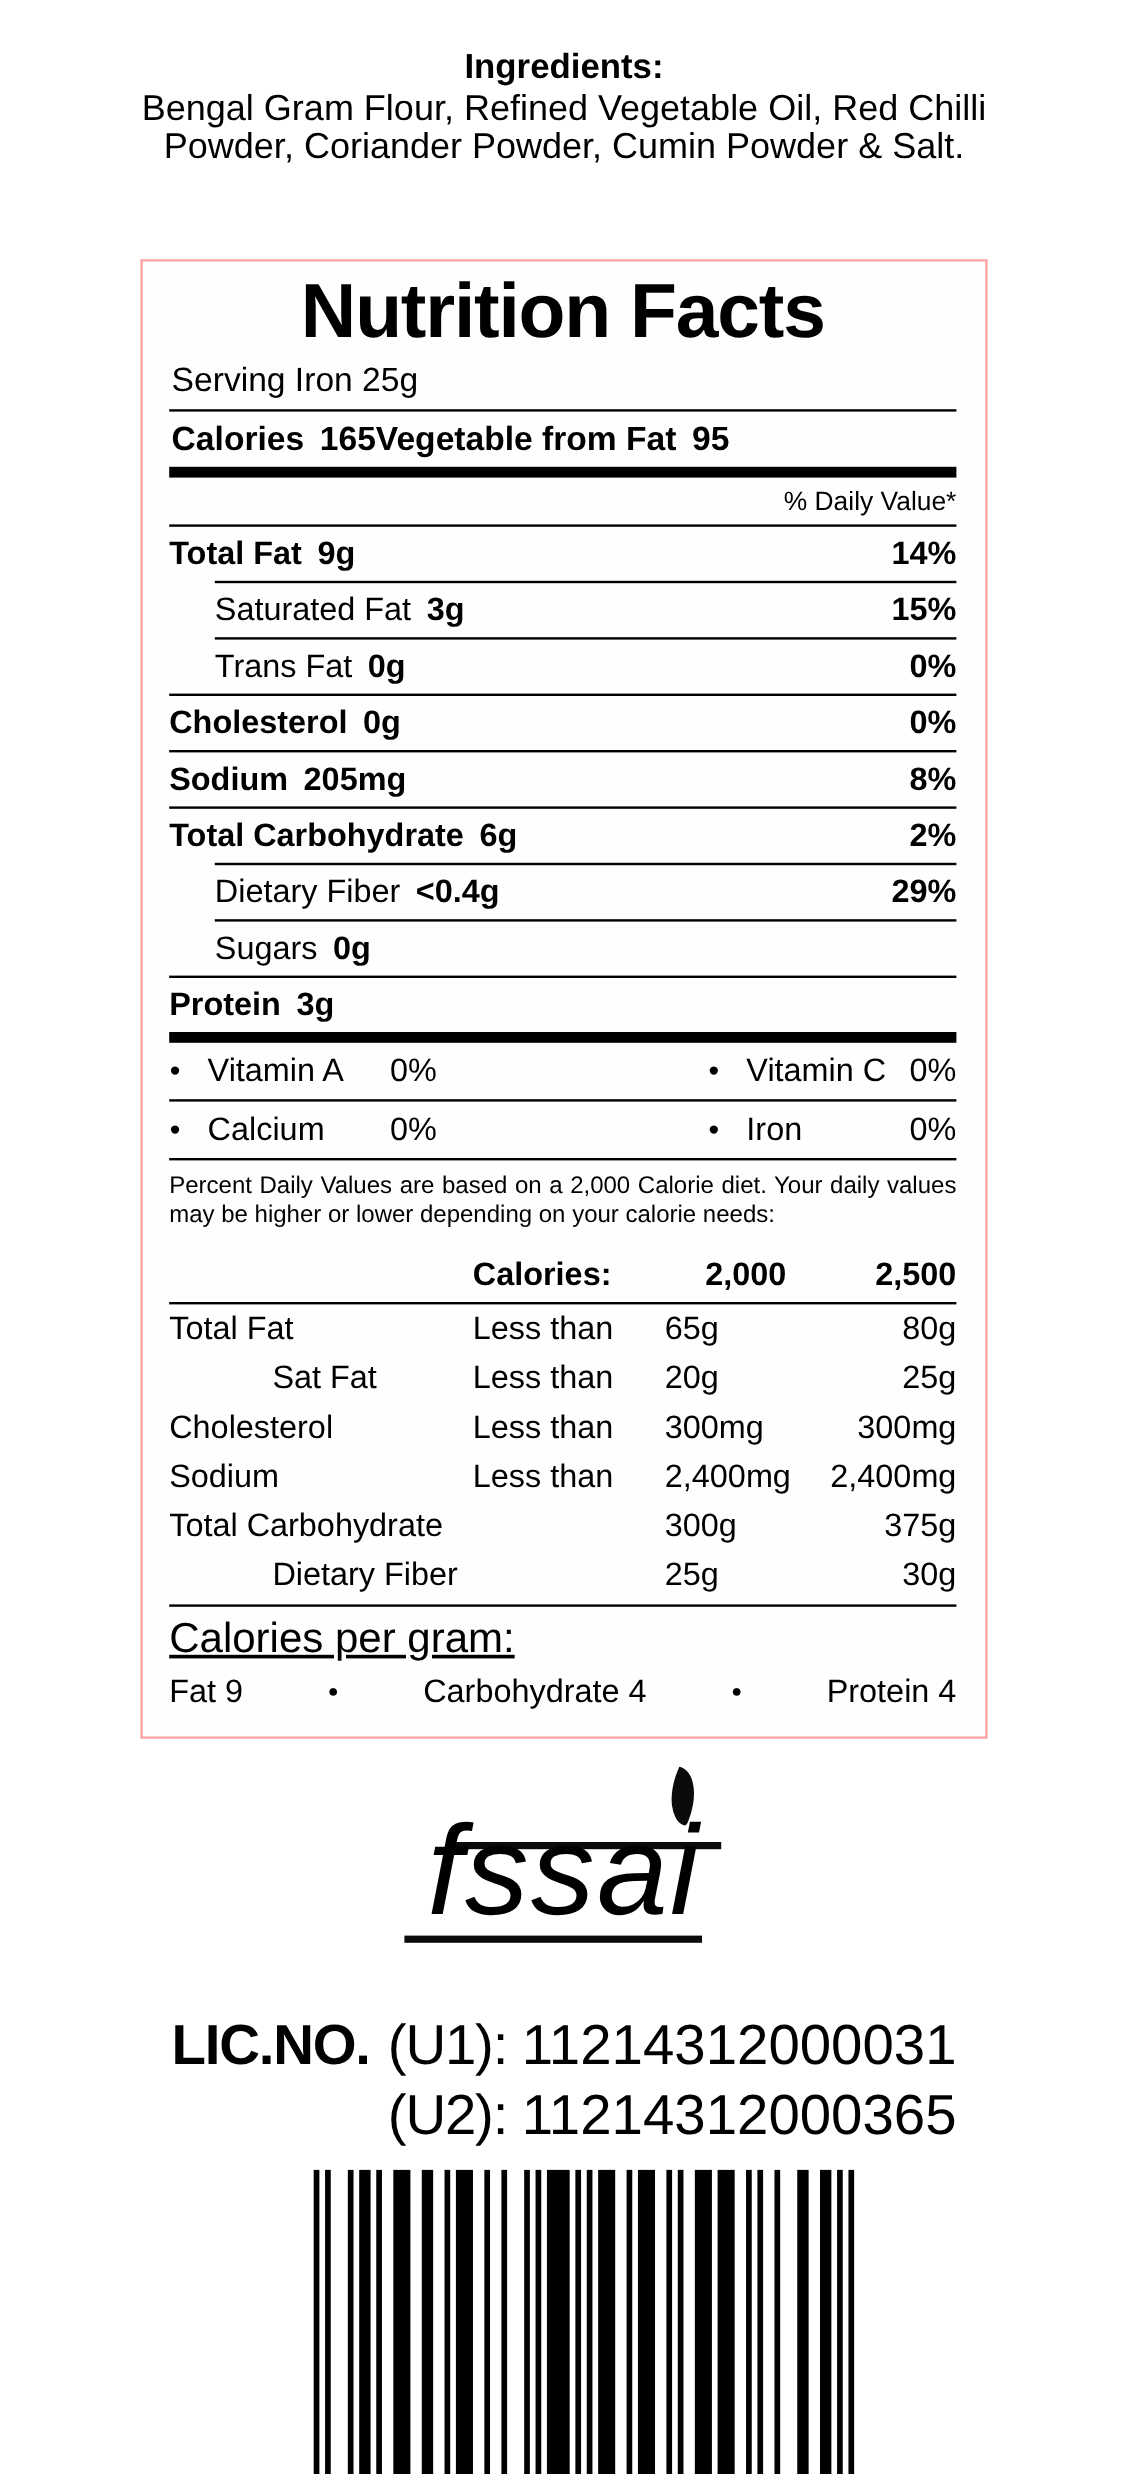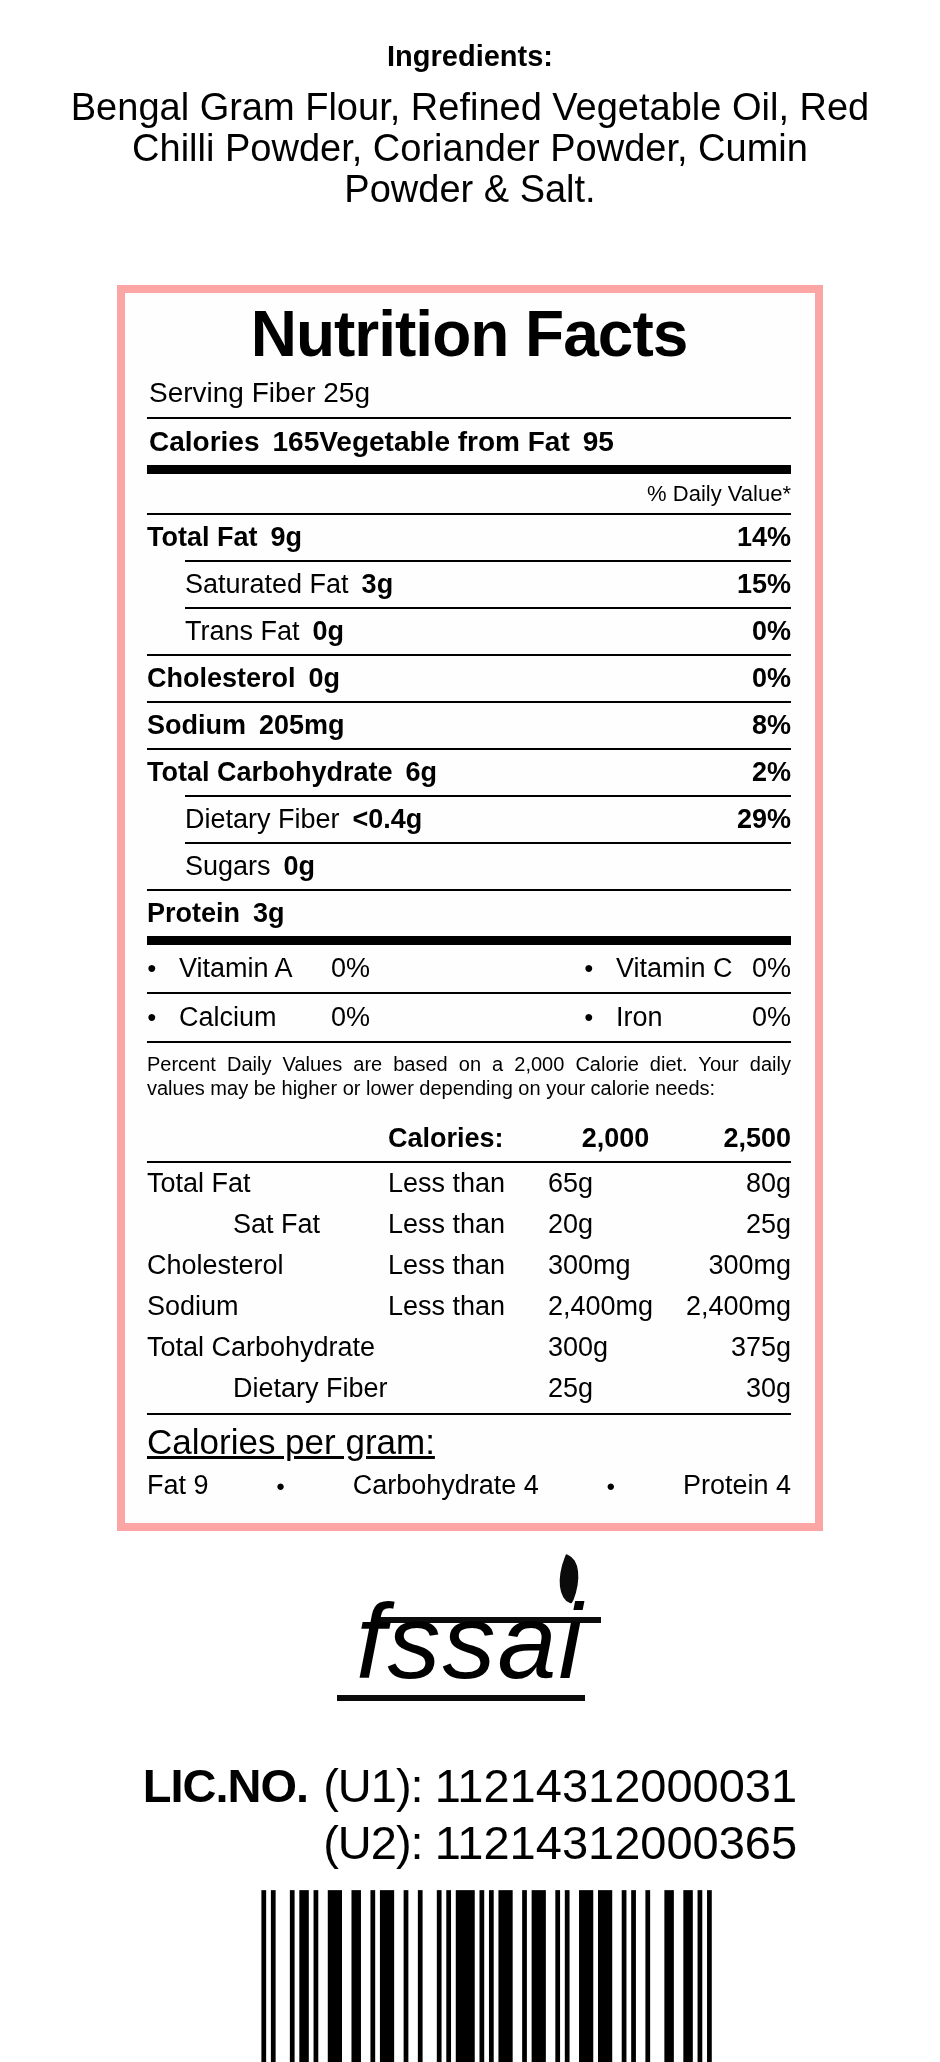--- a/index.html
+++ b/index.html
@@ -3,24 +3,24 @@
 <meta charset="utf-8">
 <style>
   html,body{margin:0;padding:0;background:#ffffff;}
   body{font-family:"Liberation Sans",sans-serif;color:#000;}
   .page{width:940px;min-height:2062px;margin:0 auto;background:#fff;overflow:hidden;}
   .b{font-weight:bold;}
 
   
   .ingredients{margin:40px auto 0;width:800px;text-align:center;}
   .ing-heading{font-weight:bold;font-size:29px;line-height:1.15;}
-  .ing-text{font-size:38px;line-height:1.07;margin-top:14px;}
-
-  
-  .nf-box{width:706px;margin:76px auto 0;border:8px solid #fca5a5;box-sizing:border-box;
+  .ing-text{font-size:30px;line-height:1.07;margin-top:2px;}
+
+  
+  .nf-box{width:706px;margin:76px auto 0;border:2px solid #fca5a5;box-sizing:border-box;
           padding:6px 24px 14px 22px;background:#fefefe;}
   .nf-title{text-align:center;font-weight:bold;font-size:64px;line-height:1.12;letter-spacing:-1px;}
   .nf-serving{font-size:28px;padding:6px 0 8px 2px;}
   .nf-calrow{display:flex;border-top:2px solid #000;
              padding:7px 0 7px 2px;font-size:28px;font-weight:bold;}
   .amt{margin-left:13px;font-weight:bold;}
   .bar8{height:9px;background:#000;margin:0;}
   .nf-dvh{text-align:right;font-size:22px;padding:7px 0 6px 0;}
   .nrow{display:flex;justify-content:space-between;border-top:2px solid #000;
         padding:7px 0;font-size:27px;}
@@ -71,21 +71,21 @@
 
 <div class="page">
 
   <div class="ingredients">
     <div class="ing-heading">Ingredients:</div>
     <div class="ing-text">Bengal Gram Flour, Refined Vegetable Oil, Red Chilli Powder, Coriander Powder, Cumin Powder &amp; Salt.</div>
   </div>
 
   <div class="nf-box">
     <div class="nf-title">Nutrition Facts</div>
-    <div class="nf-serving">Serving Fiber 25g</div>
+    <div class="nf-serving">Serving Iron 25g</div>
 
     <div class="nf-calrow">
       <span><span>Calories</span><span class="amt">165</span></span>
       <span><span>Vegetable from Fat</span><span class="amt">95</span></span>
     </div>
 
     <div class="bar8"></div>
     <div class="nf-dvh">% Daily Value*</div>
 
     <div class="nrow">

